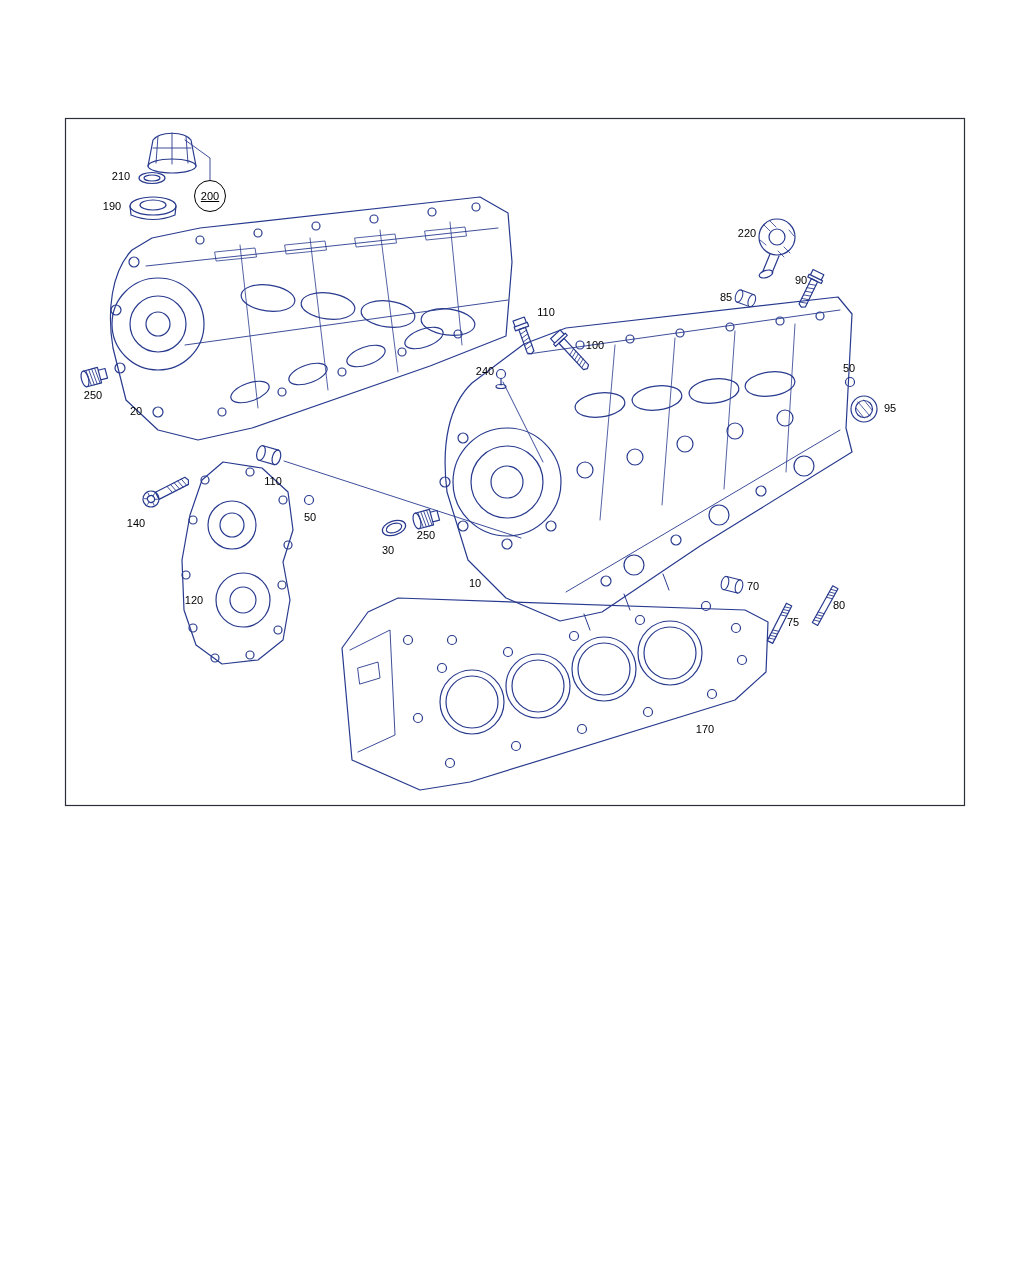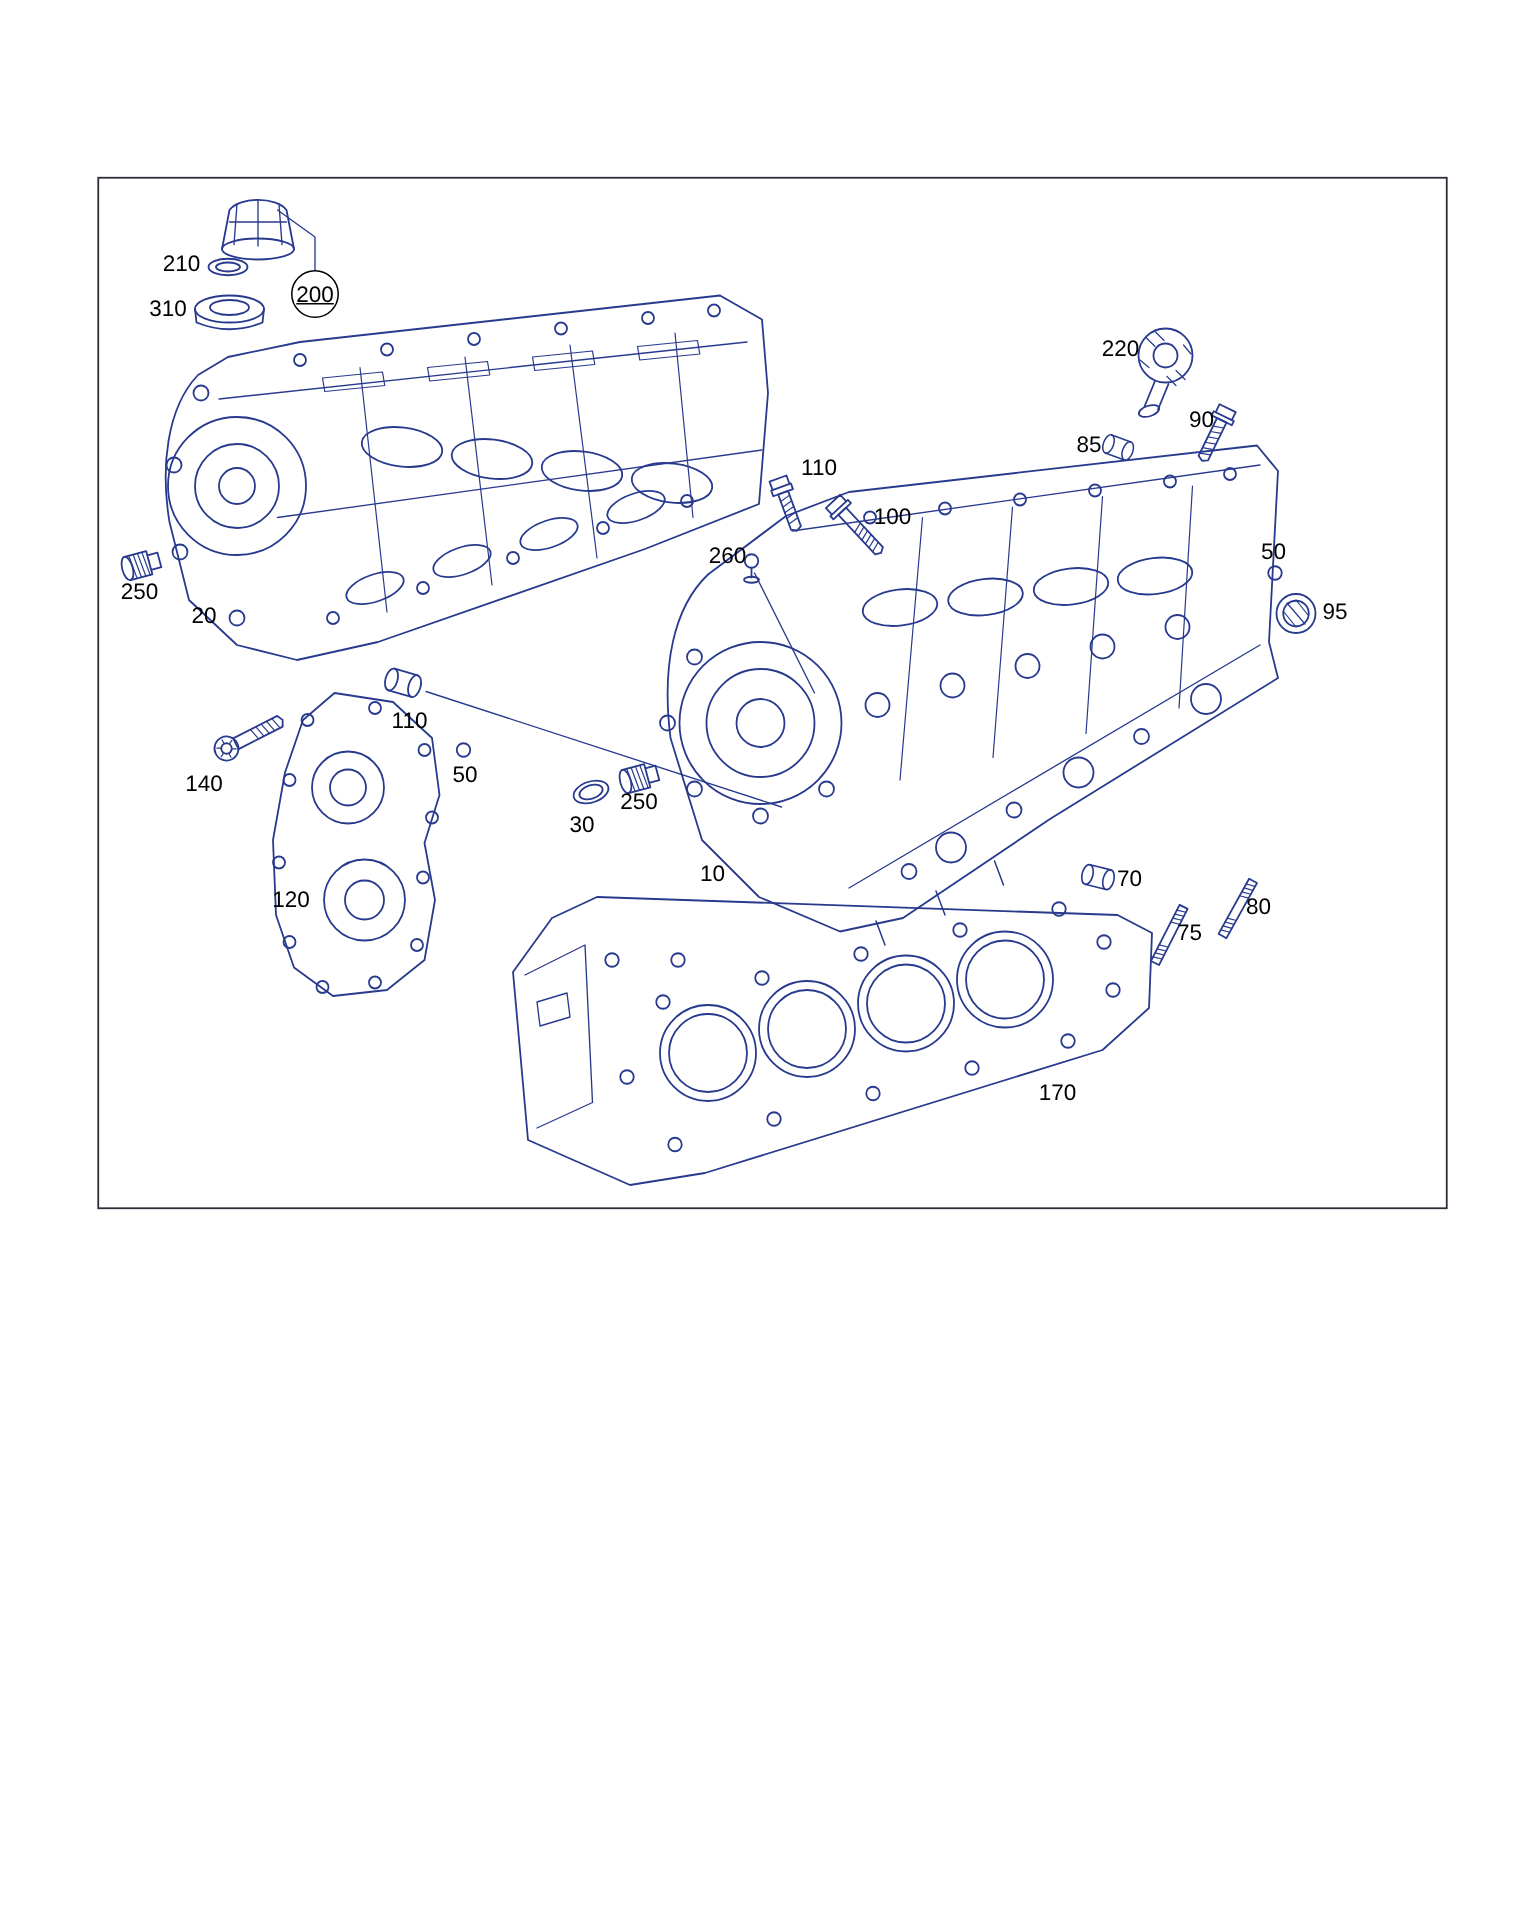--- a/index.html
+++ b/index.html
@@ -3,21 +3,21 @@
 <meta charset="utf-8">
 <style>
   html,body{margin:0;padding:0;background:#ffffff;}
   .canvas{
     position:relative;width:1024px;height:1280px;background:#ffffff;
     font-family:"Liberation Sans", sans-serif;overflow:hidden;
   }
   .canvas svg{position:absolute;left:0;top:0;}
   .lbl{
     position:absolute;transform:translate(-50%,-50%);
-    font-size:15px;line-height:1;color:#000;white-space:nowrap;
+    font-size:11px;line-height:1;color:#000;white-space:nowrap;
     user-select:none;
   }
   .lbl.circled{
     width:30px;height:30px;border:1.4px solid #000;border-radius:50%;
     display:flex;align-items:center;justify-content:center;
     background:#fff;
     text-decoration:underline;
   }
 </style>
 </head>
@@ -284,28 +284,28 @@
       <g>
         <circle cx="501" cy="374" r="4.5"></circle>
         <path d="M501,379 L501,385"></path>
         <ellipse cx="501" cy="386.5" rx="5" ry="2"></ellipse>
       </g>
 
     </g>
   </svg>
 
   <span class="lbl" style="left:121px;top:176px">210</span>
-  <span class="lbl" style="left:112px;top:206px">310</span>
+  <span class="lbl" style="left:112px;top:206px">190</span>
   <span class="lbl circled" style="left:210px;top:196px">200</span>
   <span class="lbl" style="left:747px;top:233px">220</span>
   <span class="lbl" style="left:801px;top:280px">90</span>
   <span class="lbl" style="left:726px;top:297px">85</span>
   <span class="lbl" style="left:546px;top:312px">110</span>
   <span class="lbl" style="left:595px;top:345px">100</span>
-  <span class="lbl" style="left:485px;top:371px">260</span>
+  <span class="lbl" style="left:485px;top:371px">240</span>
   <span class="lbl" style="left:849px;top:368px">50</span>
   <span class="lbl" style="left:890px;top:408px">95</span>
   <span class="lbl" style="left:93px;top:395px">250</span>
   <span class="lbl" style="left:136px;top:411px">20</span>
   <span class="lbl" style="left:273px;top:481px">110</span>
   <span class="lbl" style="left:310px;top:517px">50</span>
   <span class="lbl" style="left:136px;top:523px">140</span>
   <span class="lbl" style="left:388px;top:550px">30</span>
   <span class="lbl" style="left:426px;top:535px">250</span>
   <span class="lbl" style="left:475px;top:583px">10</span>

